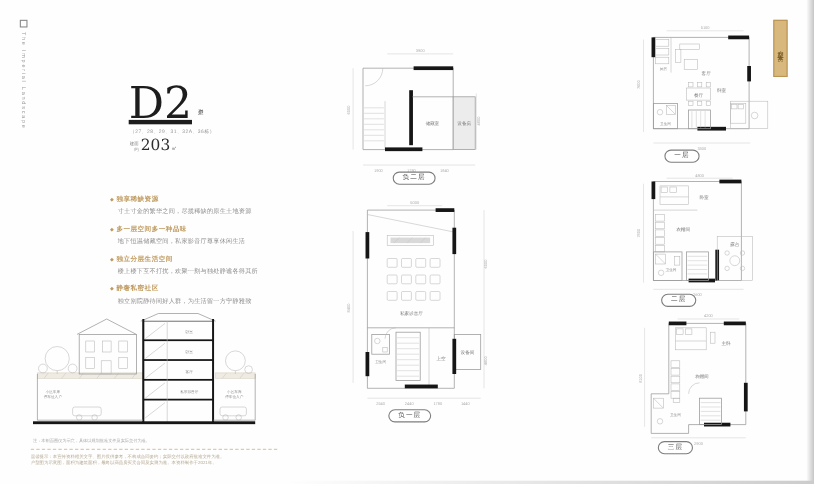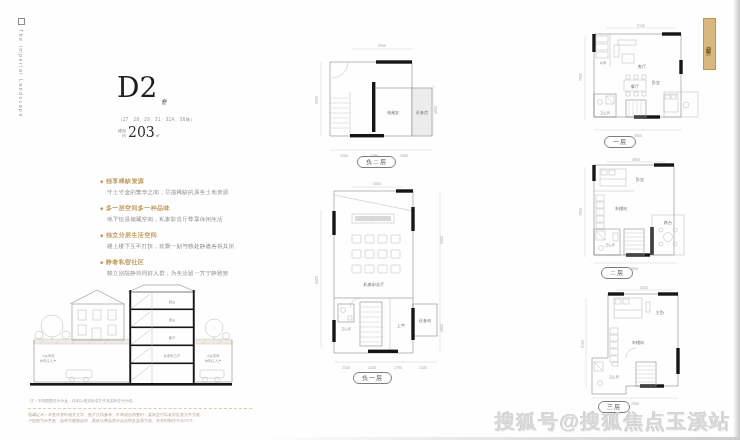--- a/index.html
+++ b/index.html
@@ -13,21 +13,21 @@
   .edge-b{position:absolute;left:0;bottom:0;width:100%;height:3px;
           background:linear-gradient(to right,rgba(215,215,215,0) 35%,#cccccc);}
 
   
   .brand{position:absolute;left:15px;top:18px;width:12px;text-align:center;}
   .brand-sq{width:5px;height:5px;border:1px solid #8a8a8a;margin:0 auto 4px;}
   .brand-text{writing-mode:vertical-rl;font-size:5px;color:#9a9a9a;letter-spacing:1.6px;margin:0 auto;}
 
   
   .model-row{position:absolute;left:117px;top:74px;display:flex;align-items:flex-start;}
-  .model{font-family:"DejaVu Serif","Liberation Serif",serif;font-size:28px;line-height:1;color:#1d1d1d;}
+  .model{font-family:"DejaVu Serif","Liberation Serif",serif;font-size:40px;line-height:1;color:#1d1d1d;text-decoration:underline;}
   .model-tag{width:7px;font-size:5px;line-height:6px;color:#555;margin-left:3px;margin-top:20px;
              writing-mode:vertical-rl;letter-spacing:1px;}
   .buildings{position:absolute;left:118px;top:117px;font-size:4.5px;color:#989898;letter-spacing:.4px;white-space:nowrap;}
   .area-row{position:absolute;left:118px;top:127px;display:flex;align-items:flex-end;}
   .area-pre{font-size:4px;color:#8b8b8b;line-height:5px;margin-right:2px;text-align:right;}
   .area-pre span{display:block;}
   .area-val{font-family:"DejaVu Serif","Liberation Serif",serif;font-size:14px;line-height:11px;color:#2e2e2e;text-align:center;}
   .area-unit{font-size:5px;color:#555;margin-left:1px;line-height:6px;}
 
   
@@ -442,15 +442,14 @@
       <line x1="57" y1="98" x2="75" y2="98"></line>
     </g>
     <path class="thin2" d="M46,74 A10,10 0 0 1 56,64"></path>
   </svg>
   <div class="plan-tag" style="left:598px;top:401px">三层</div>
 
   <div class="badge">
     <div class="badge-text">户型鉴赏</div>
   </div>
 
-  <div class="watermark">搜狐号@搜狐焦点玉溪站</div>
 
 </div>
 
 </body></html>

